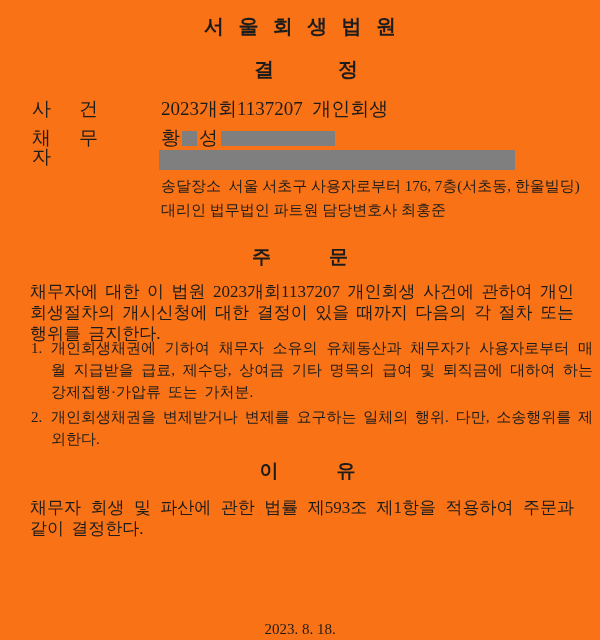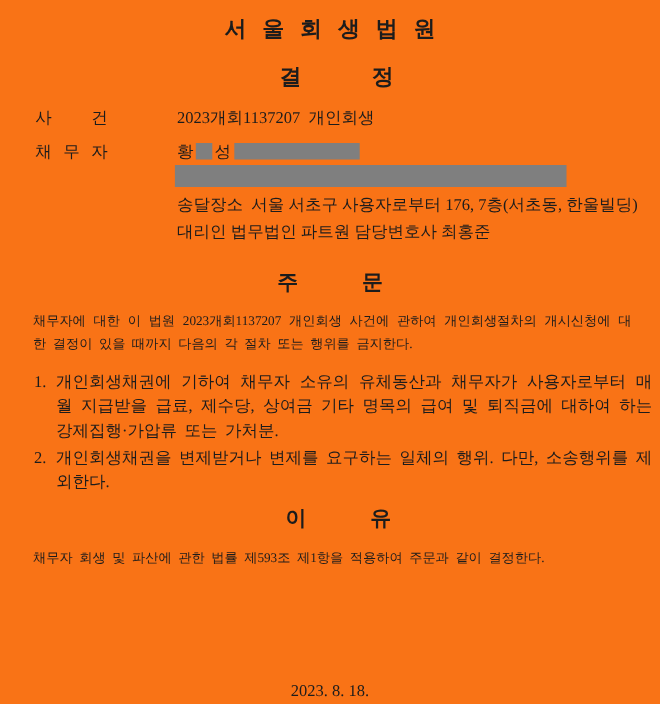--- a/index.html
+++ b/index.html
@@ -25,38 +25,38 @@
   }
   .court-title { top: 13px; font-size: 20px; font-weight: bold; }
   .court-title .spread { width: 192px; }
   .decision-title { top: 56px; font-size: 20px; font-weight: bold; padding-left: 12px; }
   .decision-title .spread { width: 104px; }
   .section-heading { font-size: 19px; font-weight: bold; }
   .section-heading .spread { width: 96px; }
   .order-heading { top: 244px; }
   .reason-heading { top: 458px; padding-left: 15px; }
 
-  .info-row { display: flex; left: 32px; font-size: 15px; line-height: 19px; }
+  .info-row { display: flex; left: 32px; font-size: 19px; line-height: 19px; }
   .case-row { top: 99px; }
-  .debtor-row { top: 130px; }
+  .debtor-row { top: 130px; font-family: Liberation Mono, monospace; }
   .info-label { width: 66px; flex: none; }
   .info-value { margin-left: 63px; white-space: pre; }
 
   .redact { display: inline-block; background: #7f7f7f; height: 15px; vertical-align: -2px; }
   .redact-small { width: 15px; margin: 0 2px; }
   .redact-medium { width: 114px; margin-left: 3px; }
   .redact-bar { top: 150px; left: 159px; width: 356px; height: 20px; background: #7f7f7f; }
 
   .service-address { top: 177px; left: 161px; font-size: 15px; white-space: pre; }
   .attorney { top: 201px; left: 161px; font-size: 15px; white-space: pre; }
 
   .body-text {
     left: 30px;
     width: 544px;
-    font-size: 12px;
+    font-size: 17px;
     line-height: 21px;
     text-align: justify;
     word-spacing: 3px;
   }
   .order-body { top: 281px; }
   .reason-body { top: 497px; }
 
   .order-list { top: 337px; left: 30px; width: 544px; margin: 0; padding-left: 19px; }
   .order-list li {
     font-size: 15px;

